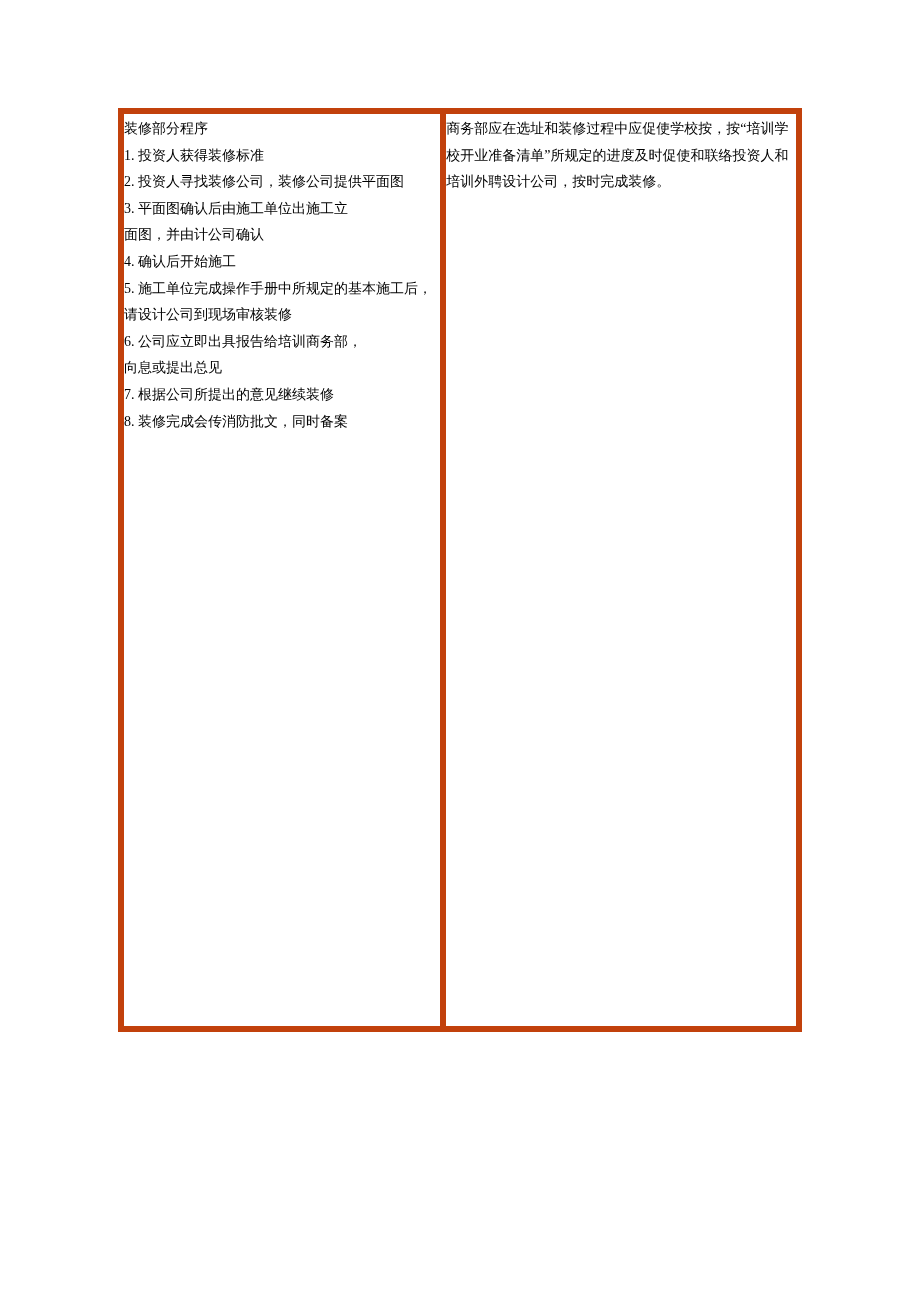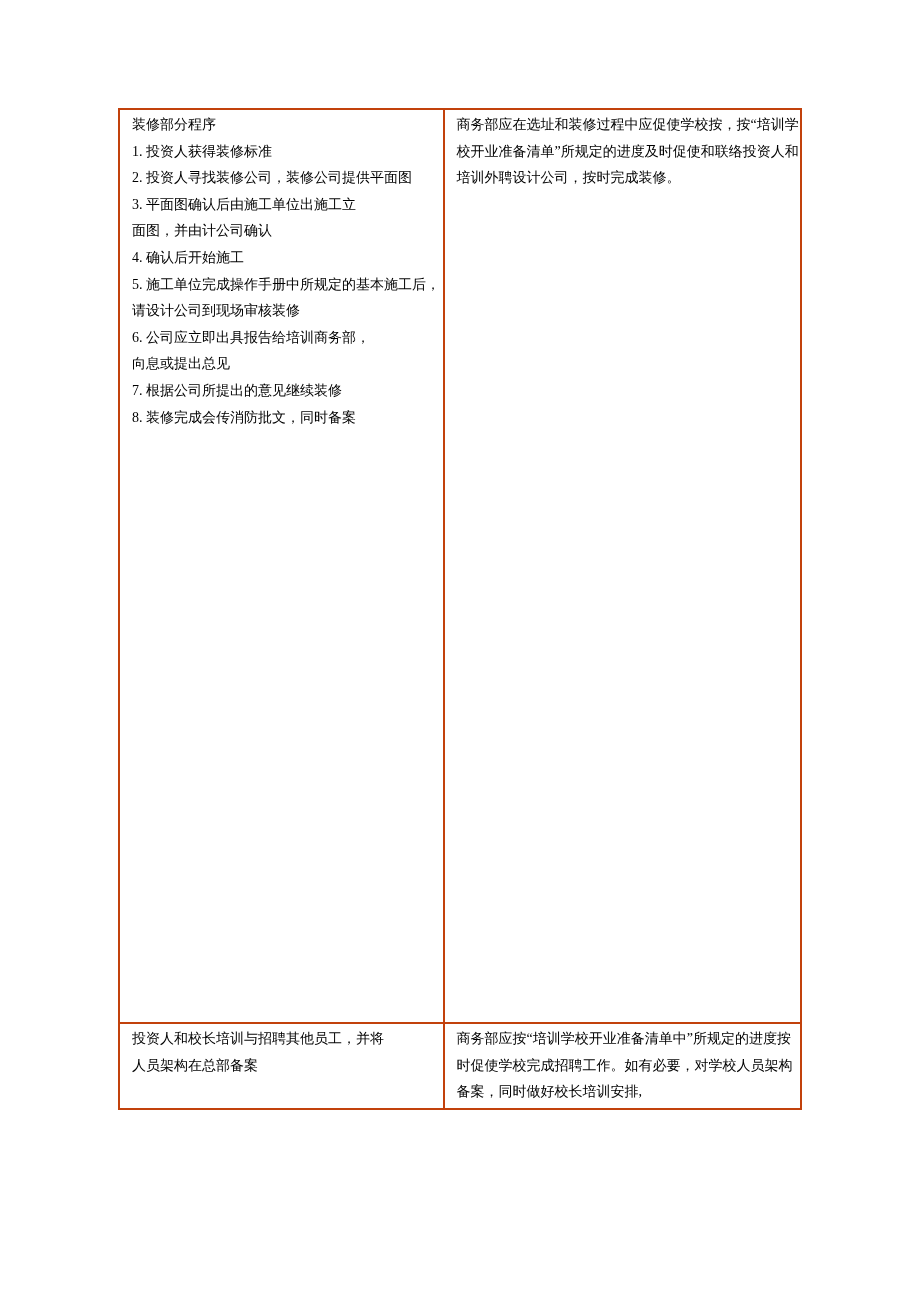--- a/index.html
+++ b/index.html
@@ -17,23 +17,23 @@
       box-sizing: border-box;
       padding: 108px 118px 90px 118px;
       position: relative;
     }
     table {
       border-collapse: collapse;
       width: 100%;
       table-layout: fixed;
     }
     td {
-      border: 2px solid #c2410c;
+      border: 6px solid #c2410c;
       vertical-align: top;
-      padding: 2px 0 2px 12px;
+      padding: 2px 0 2px 0;
       word-break: break-all;
     }
     .col-left {
       width: 47.5%;
     }
     .col-right {
       width: 52.5%;
     }
     .row-1 td {
       height: 908px;
@@ -46,19 +46,15 @@
 </head>
 <body>
 
 <div class="page">
   <table>
     <tbody>
         <tr class="row-1">
       <td class="col-left"><span>装修部分程序<br>1. 投资人获得装修标准<br>2. 投资人寻找装修公司，装修公司提供平面图<br>3. 平面图确认后由施工单位出施工立<br>面图，并由计公司确认<br>4. 确认后开始施工<br>5. 施工单位完成操作手册中所规定的基本施工后，请设计公司到现场审核装修<br>6. 公司应立即出具报告给培训商务部，<br>向息或提出总见<br>7. 根据公司所提出的意见继续装修<br>8. 装修完成会传消防批文，同时备案</span></td>
       <td class="col-right"><span>商务部应在选址和装修过程中应促使学校按，按“培训学校开业准备清单”所规定的进度及时促使和联络投资人和培训外聘设计公司，按时完成装修。</span></td>
     </tr>
-    <tr class="row-3">
-      <td class="col-left"><span>投资人和校长培训与招聘其他员工，并将<br>人员架构在总部备案</span></td>
-      <td class="col-right"><span>商务部应按“培训学校开业准备清单中”所规定的进度按时促使学校完成招聘工作。如有必要，对学校人员架构备案，同时做好校长培训安排,</span></td>
-    </tr>
   </tbody>
     </table>
 </div>
 
 </body></html>

